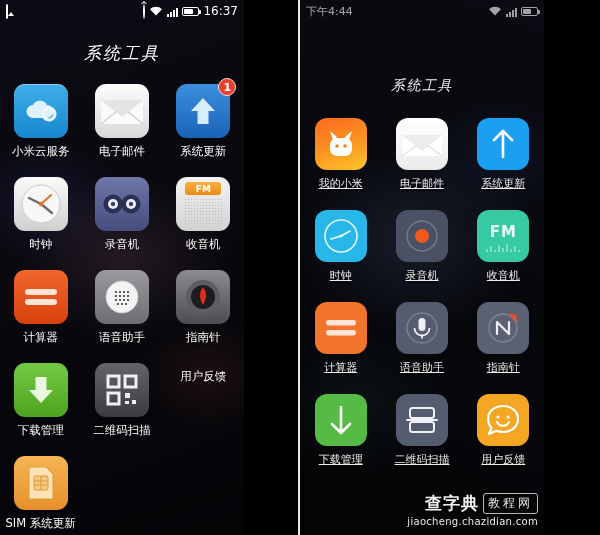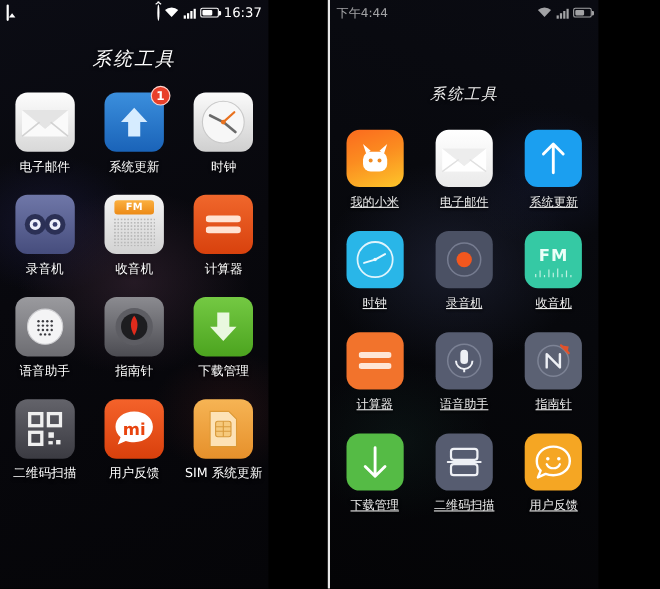--- a/index.html
+++ b/index.html
@@ -137,20 +137,31 @@
           <i></i>
         </span>
       <span class="sb-time">16:37</span>
     </div>
   </div>
 
   <div class="folder-title">系统工具</div>
 
   <div class="grid">
 
+    <div class="cell">
+      <div class="icon i-cloud">
+        <div class="glyph">
+            <svg width="36" height="26" viewBox="0 0 36 26">
+          <path d="M10 20 A6.5 6.5 0 0 1 10 7 A8 8 0 0 1 24 7 A6 6 0 0 1 24 20 Z" fill="#eaf7ff" opacity=".95"></path>
+          <circle cx="26" cy="16" r="6" fill="none" stroke="#eaf7ff" stroke-width="3.2"></circle>
+        </svg>
+          </div>
+      </div>
+      <div class="label">小米云服务</div>
+    </div>
 
     <div class="cell">
       <div class="icon i-mail">
         <div class="glyph">
             <svg width="54" height="54" viewBox="0 0 54 54">
           <path d="M6 16 L27 33 L48 16 L48 40 L6 40 Z" fill="#fafafa"></path>
           <path d="M6 16 L27 33 L48 16 Z" fill="#e4e4e4"></path>
           <path d="M6 40 L22 27 M48 40 L32 27" stroke="#d2d2d2" stroke-width="1.5" fill="none"></path>
         </svg>
           </div>
@@ -292,28 +303,20 @@
                 <rect x="26" y="26" width="4" height="4"></rect>
           <rect x="19" y="27" width="4" height="3"></rect>
               </g>
         </svg>
           </div>
       </div>
       <div class="label">二维码扫描</div>
     </div>
 
     <div class="cell">
-      <div class="icon i-fb">
-        <div class="glyph">
-            <svg width="42" height="40" viewBox="0 0 42 40">
-          <path d="M21 4 C31 4 38 10 38 18 C38 26 31 32 21 32 C18 32 15.5 31.6 13.4 30.9 L6 34 L8.6 27.5 C5.7 25 4 21.7 4 18 C4 10 11 4 21 4 Z" fill="#fff"></path>
-          <text x="21" y="25" font-size="15" font-weight="bold" fill="#e8440f" text-anchor="middle" font-family="DejaVu Sans, sans-serif">mi</text>
-        </svg>
-          </div>
-      </div>
       <div class="label">用户反馈</div>
     </div>
 
     <div class="cell">
       <div class="icon i-sim">
         <div class="glyph">
             <svg width="30" height="36" viewBox="0 0 30 36">
           <path d="M3 2 L20 2 L27 9 L27 34 L3 34 Z" fill="#fde2b6" stroke="#dd9a36" stroke-width="1"></path>
           <rect x="8" y="11" width="14" height="14" rx="2" fill="#f6c97c" stroke="#d89a3c" stroke-width="1"></rect>
           <g stroke="#d89a3c" stroke-width="1">
@@ -517,13 +520,20 @@
               <circle cx="24" cy="15" r="1.6" fill="#fff"></circle>
           <path d="M13 20 A6.5 6 0 0 0 25 20" fill="none" stroke="#fff" stroke-width="2" stroke-linecap="round"></path>
         </svg>
           </div>
       </div>
       <div class="label">用户反馈</div>
     </div>
 
   </div>
 
+  <div class="watermark">
+    <div class="wm-row">
+      <span class="wm-main">查字典</span>
+      <span class="wm-box">教程网</span>
+    </div>
+    <div class="wm-url">jiaocheng.chazidian.com</div>
+  </div>
 </div>
 
 </body></html>

